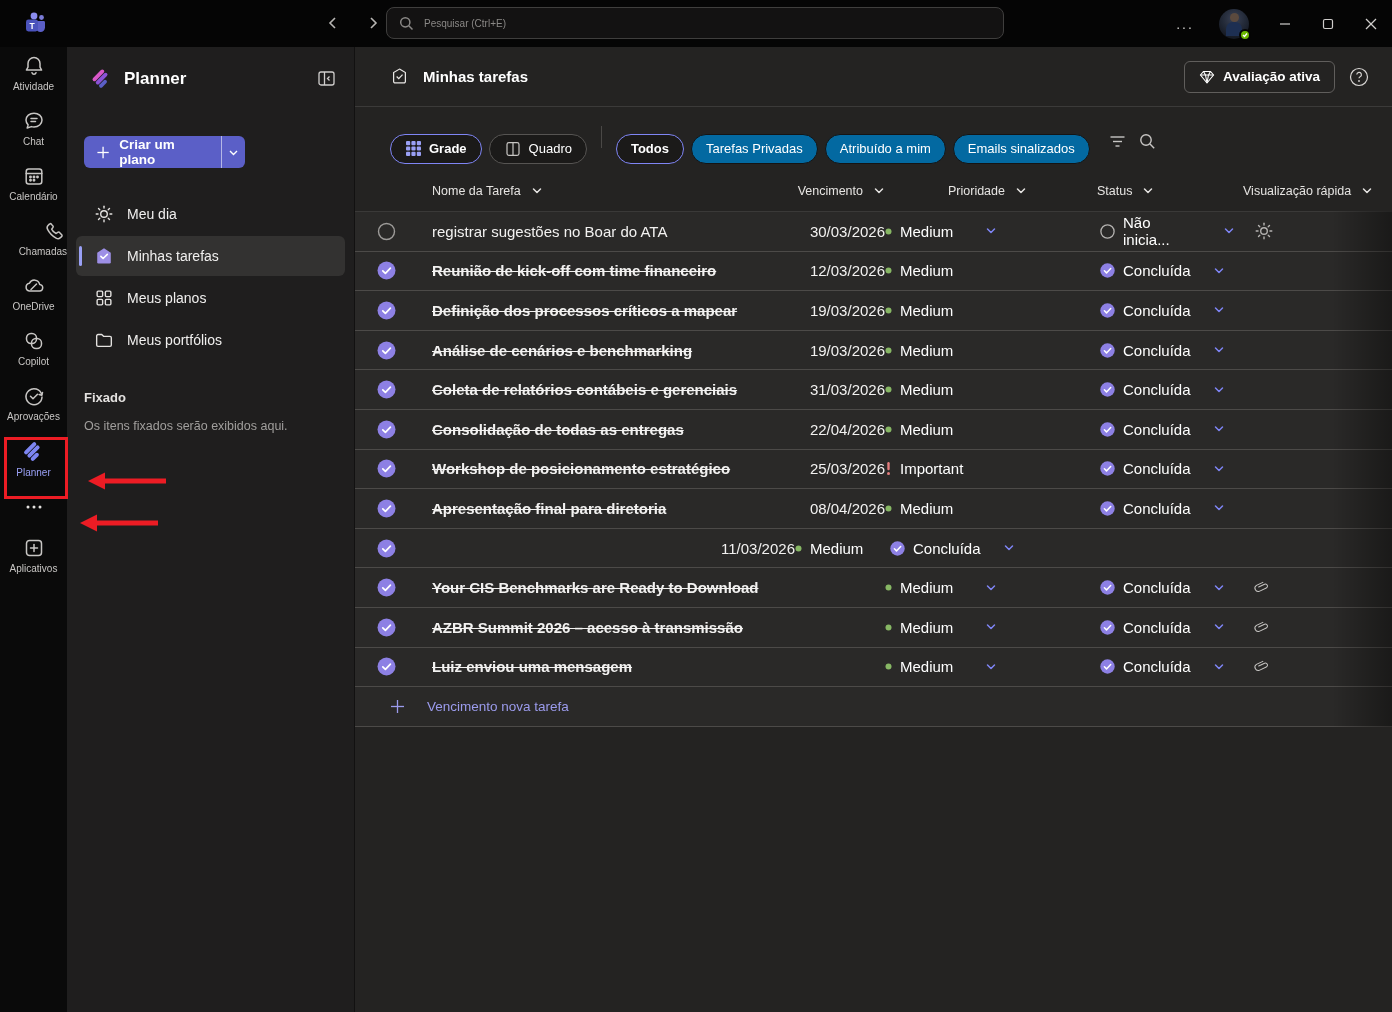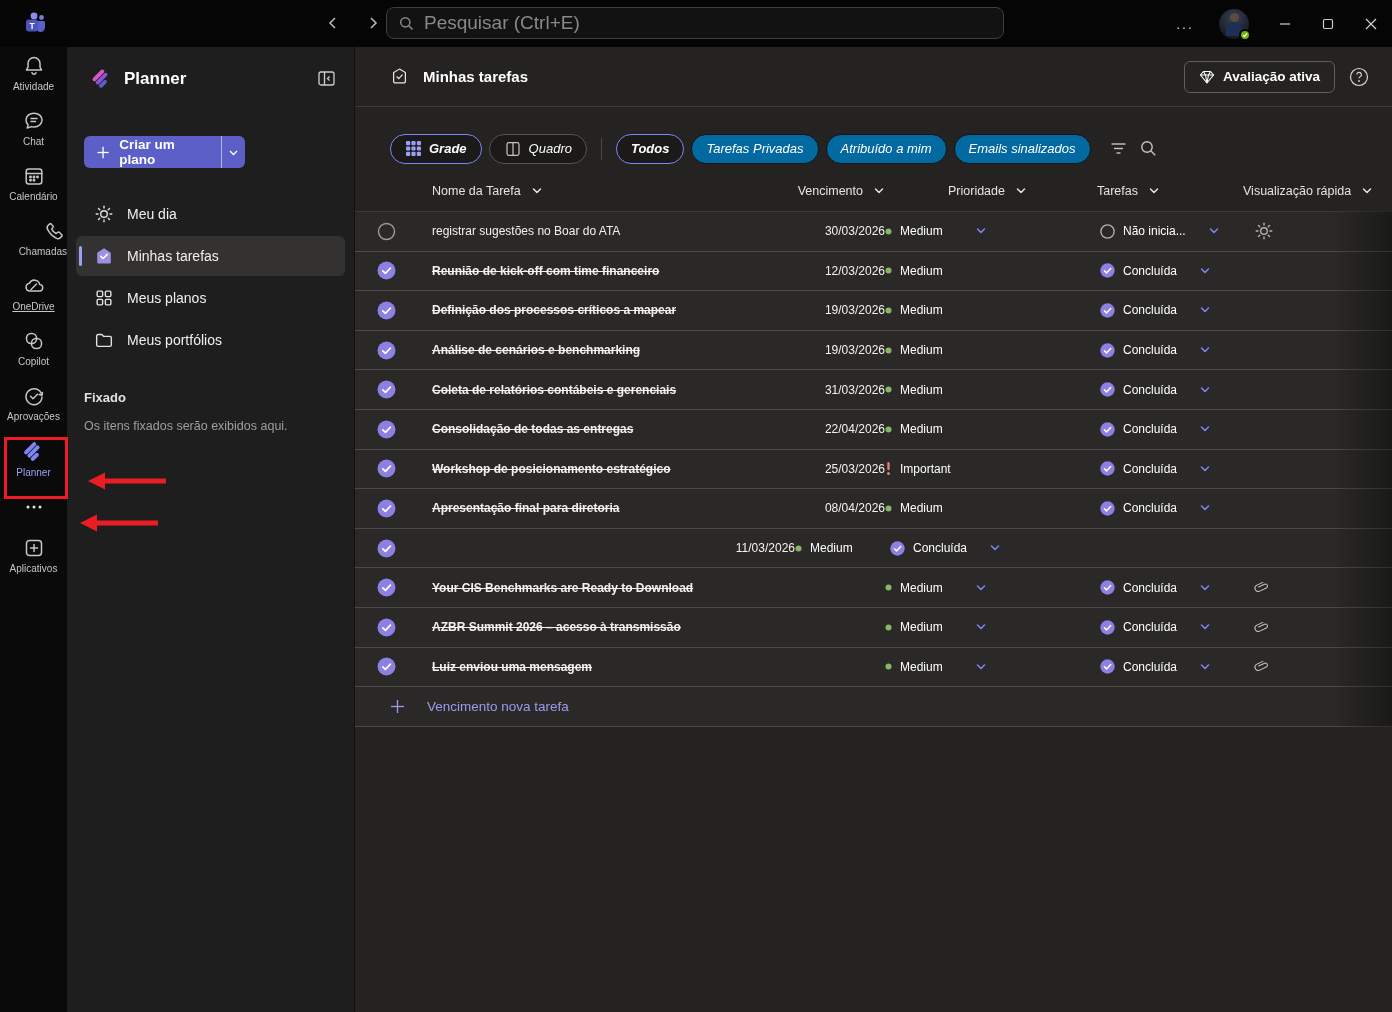--- a/index.html
+++ b/index.html
@@ -6,21 +6,21 @@
   html,body { width:1392px; height:1012px; overflow:hidden; background:#000; }
   body { font-family:"Liberation Sans","DejaVu Sans",sans-serif; color:#fff; position:relative; }
   svg { display:block; }
 
   
   .titlebar { position:absolute; left:0; top:0; width:1392px; height:47px; background:#050505; }
   .teams-logo { position:absolute; left:20px; top:9px; }
   .nav-chevrons { position:absolute; left:322px; top:12px; display:flex; gap:18px; }
   .nav-chevrons .chv { width:22px; height:22px; display:flex; align-items:center; justify-content:center; color:#b8b6b4; }
   .searchbar { position:absolute; left:386px; top:7px; width:618px; height:32px; background:#131212; border:1px solid #3f3e3d; border-radius:8px; display:flex; align-items:center; padding:0 12px; }
-  .searchbar input { flex:1; background:transparent; border:none; outline:none; color:#14b8a6; font-size:19px; margin-left:10px; font-family:inherit; }
+  .searchbar input { flex:1; background:transparent; border:none; outline:none; color:#14b8a6; font-size:10px; margin-left:10px; font-family:inherit; }
   .searchbar input::placeholder { color:#8a8886; }
   .tb-right { position:absolute; right:0; top:0; height:47px; display:flex; align-items:center; }
   .tb-dots { width:40px; color:#cfcdcb; text-align:center; letter-spacing:2px; font-size:14px; }
   .avatar-wrap { position:relative; width:30px; height:30px; margin:0 14px; }
   .avatar { width:30px; height:30px; border-radius:50%; background:radial-gradient(circle at 50% 32%, #3a4256 0%, #232a38 45%, #0c0e13 100%); overflow:hidden; position:relative; }
   .avatar::after { content:""; position:absolute; left:7px; top:13px; width:16px; height:14px; border-radius:7px 7px 0 0; background:#1d2f52; }
   .avatar::before { content:""; position:absolute; left:11px; top:4px; width:9px; height:9px; border-radius:50%; background:#5b4a3e; z-index:1; }
   .presence { position:absolute; right:-2px; bottom:-2px; width:12px; height:12px; border-radius:50%; background:#6bb700; border:2px solid #050505; display:flex; align-items:center; justify-content:center; }
   .winbtn { width:43px; height:47px; display:flex; align-items:center; justify-content:center; color:#cfcdcb; }
 
@@ -47,40 +47,40 @@
   .sb-section { margin:30px 0 0 17px; font-size:13px; font-weight:bold; color:#e4e2e0; }
   .sb-empty { margin:14px 0 0 17px; font-size:12.5px; color:#a19f9d; }
 
   
   .main { position:absolute; left:355px; top:47px; width:1037px; height:965px; background:#242322; }
   .main-header { height:60px; border-bottom:1px solid #3b3a39; display:flex; align-items:center; padding:0 22px 0 35px; }
   .mh-title { font-size:15px; font-weight:bold; margin-left:14px; flex:1; }
   .trial-btn { height:32px; border:1px solid #605e5c; border-radius:6px; background:transparent; color:#fff; display:flex; align-items:center; gap:8px; padding:0 14px; font-size:13.5px; font-weight:bold; font-family:inherit; }
   .help-btn { width:22px; height:22px; margin-left:13px; color:#d8d6d4; }
 
-  .toolbar { display:flex; align-items:center; padding:19px 0 0 35px; height:64px;font-style:italic; }
+  .toolbar { display:flex; padding:19px 0 0 35px; height:64px; }
   .pill { height:30px; border-radius:16px; display:flex; align-items:center; gap:7px; padding:0 14px; font-size:13px; color:#fff; background:#0369a1; border:1px solid #151414; }
   .pill.outline { background:#1b1a19; border-color:#565452; }
   .pill.selected { border-color:#7f85f5; font-weight:bold; background:#1b1a19; }
   .view-group, .filter-group { display:flex; gap:7px; align-items:center; }
   .tb-sep { width:1px; height:22px; background:#4a4846; margin:0 14px; }
   .icon-btn { width:30px; height:30px; display:flex; align-items:center; justify-content:center; color:#c8c6c4; }
   .icon-btn.filter { margin-left:13px; }
 
   
   .table { position:relative; }
   .thead { display:grid; grid-template-columns:62px 378px 90px 210px 140px 1fr; height:40px; align-items:center; font-size:12.5px; color:#e6e4e2; }
   .th { display:flex; align-items:center; gap:10px; }
   .th-name { padding-left:15px; }
   .th-due { justify-content:flex-end; }
   .th-prio { padding-left:63px; }
   .th-status { padding-left:2px; }
   .th-quick { padding-left:8px; }
   .tbody { border-top:1px solid #3a3938; }
-  .trow { display:grid; grid-template-columns:62px 378px 90px 210px 140px 1fr; height:39.6px; align-items:center; background:#2a2928; border-bottom:1px solid #4c4a48; font-size:12px; }
+  .trow { display:grid; grid-template-columns:62px 378px 90px 210px 140px 1fr; height:39.6px; align-items:center; background:#2a2928; border-bottom:1px solid #4c4a48; font-size:15px; }
   .td-check { display:flex; justify-content:center; }
   .td-name { padding-left:15px; color:#f2f1f0; white-space:nowrap; overflow:hidden; }
   .td-name.strike { text-decoration:line-through;font-weight:bold; }
   .td-due { text-align:right; color:#f2f1f0; }
   .td-prio { display:flex; align-items:center; gap:8px; }
   .td-prio .pchv { margin-left:24px; }
   .td-status { padding-left:5px; display:flex; align-items:center; gap:8px; }
   .td-status .schv { margin-left:14px; }
   .td-quick { padding-left:18px; display:flex; align-items:center; }
   .addrow { display:flex; align-items:center; height:39.6px; background:#2a2928; border-bottom:1px solid #4c4a48; color:#9b9bec; font-size:13.5px; gap:22px; padding-left:35px; }
@@ -186,21 +186,21 @@
       <span class="rlabel">Calendário</span>
     </div>
     <div class="rail-item" style="height: 55px; align-items: flex-end;">
       <span>
         <svg width="24" height="24" viewBox="0 0 24 24" fill="none" stroke="currentColor" stroke-width="1.5" stroke-linecap="round" stroke-linejoin="round">
           <path d="M7.5 4.5l2.3 2.2c.5.5.5 1.2.1 1.8l-1.2 1.6c.7 1.7 2.6 3.6 4.4 4.4l1.6-1.2c.6-.4 1.3-.4 1.8.1l2.2 2.3c.5.6.5 1.4-.1 1.9l-1.5 1.3c-1 .9-2.6 1-4 .2-3.6-2-6.7-5.1-8.5-8.7-.7-1.4-.5-3 .4-3.9l1.4-1.4c.6-.5 1.5-.5 2.1.1z"></path>
         </svg>
       </span>
       <span class="rlabel">Chamadas</span>
     </div>
-    <div class="rail-item" style="height: 55px; text-decoration: underline;">
+    <div class="rail-item" style="height: 55px;">
       <span>
         <svg width="24" height="24" viewBox="0 0 24 24" fill="none" stroke="currentColor" stroke-width="1.5" stroke-linecap="round" stroke-linejoin="round">
           <path d="M7.3 17h9.8a3.3 3.3 0 0 0 .6-6.6A5.4 5.4 0 0 0 7.5 9.3 3.9 3.9 0 0 0 7.3 17z"></path>
           <line x1="9" y1="15.5" x2="14.5" y2="10"></line>
         </svg>
       </span>
       <span class="rlabel">OneDrive</span>
     </div>
     <div class="rail-item" style="height: 55px;">
       <span>
@@ -442,21 +442,21 @@
         </div>
         <div class="th th-prio">
           <span>Prioridade</span>
           <span>
             <svg width="12" height="12" viewBox="0 0 12 12" fill="none" stroke="#e6e4e2" stroke-width="1.5" stroke-linecap="round" stroke-linejoin="round">
               <polyline points="2.5,4 6,7.5 9.5,4"></polyline>
             </svg>
           </span>
         </div>
         <div class="th th-status">
-          <span>Tarefas</span>
+          <span>Status</span>
           <span>
             <svg width="12" height="12" viewBox="0 0 12 12" fill="none" stroke="#e6e4e2" stroke-width="1.5" stroke-linecap="round" stroke-linejoin="round">
               <polyline points="2.5,4 6,7.5 9.5,4"></polyline>
             </svg>
           </span>
         </div>
         <div class="th th-quick">
           <span>Visualização rápida</span>
           <span>
             <svg width="12" height="12" viewBox="0 0 12 12" fill="none" stroke="#e6e4e2" stroke-width="1.5" stroke-linecap="round" stroke-linejoin="round">

